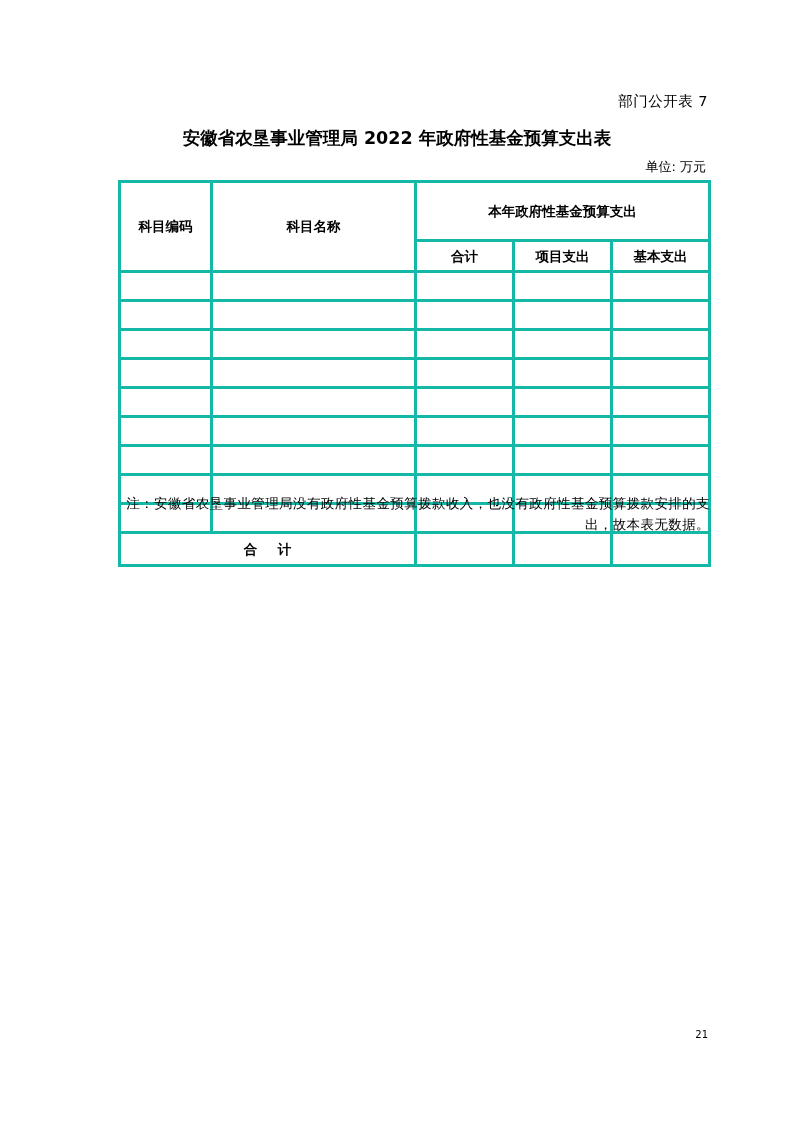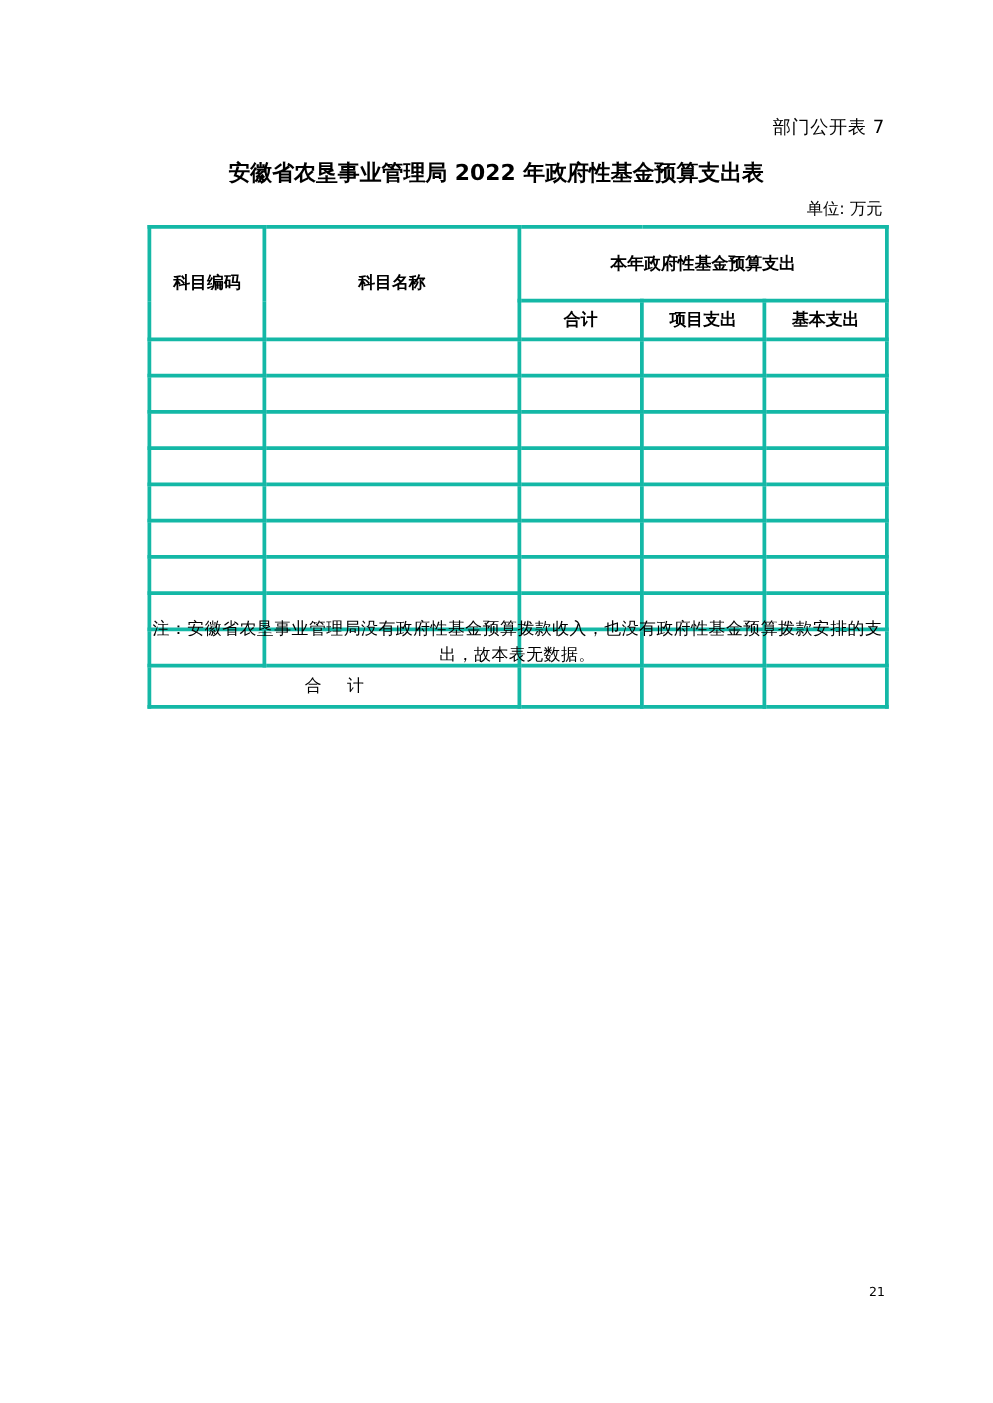--- a/index.html
+++ b/index.html
@@ -74,39 +74,39 @@
   table.budget th.h-sub {
     height: 28px;
     margin-top: 12px;
   }
   table.budget td.body-cell {
     height: 26px;
     font-weight: normal;
   }
   table.budget td.total-cell {
     height: 30px;
-    font-weight: normal;
+    font-weight: bold;
     letter-spacing: 8px;
     text-indent: 8px;
   }
   .col-code { width: 92px; }
   .col-name { width: 204px; }
   .col-sum  { width: 98px; }
   .col-basic{ width: 98px; }
   .col-proj { width: 98px; }
 
   .note {
     position: absolute;
     left: 118px;
     top: 493px;
     width: 592px;
     font-family: "DejaVu Sans", "Liberation Sans", sans-serif;
     font-size: 13.5px;
     line-height: 1.55;
-    text-align: center;
+    text-align: right;
     letter-spacing: 0.4px;
   }
   .page-number {
     position: absolute;
     right: 86px;
     bottom: 82px;
     font-family: "DejaVu Sans", "Liberation Sans", sans-serif;
     font-size: 10px;
   }
 </style>

